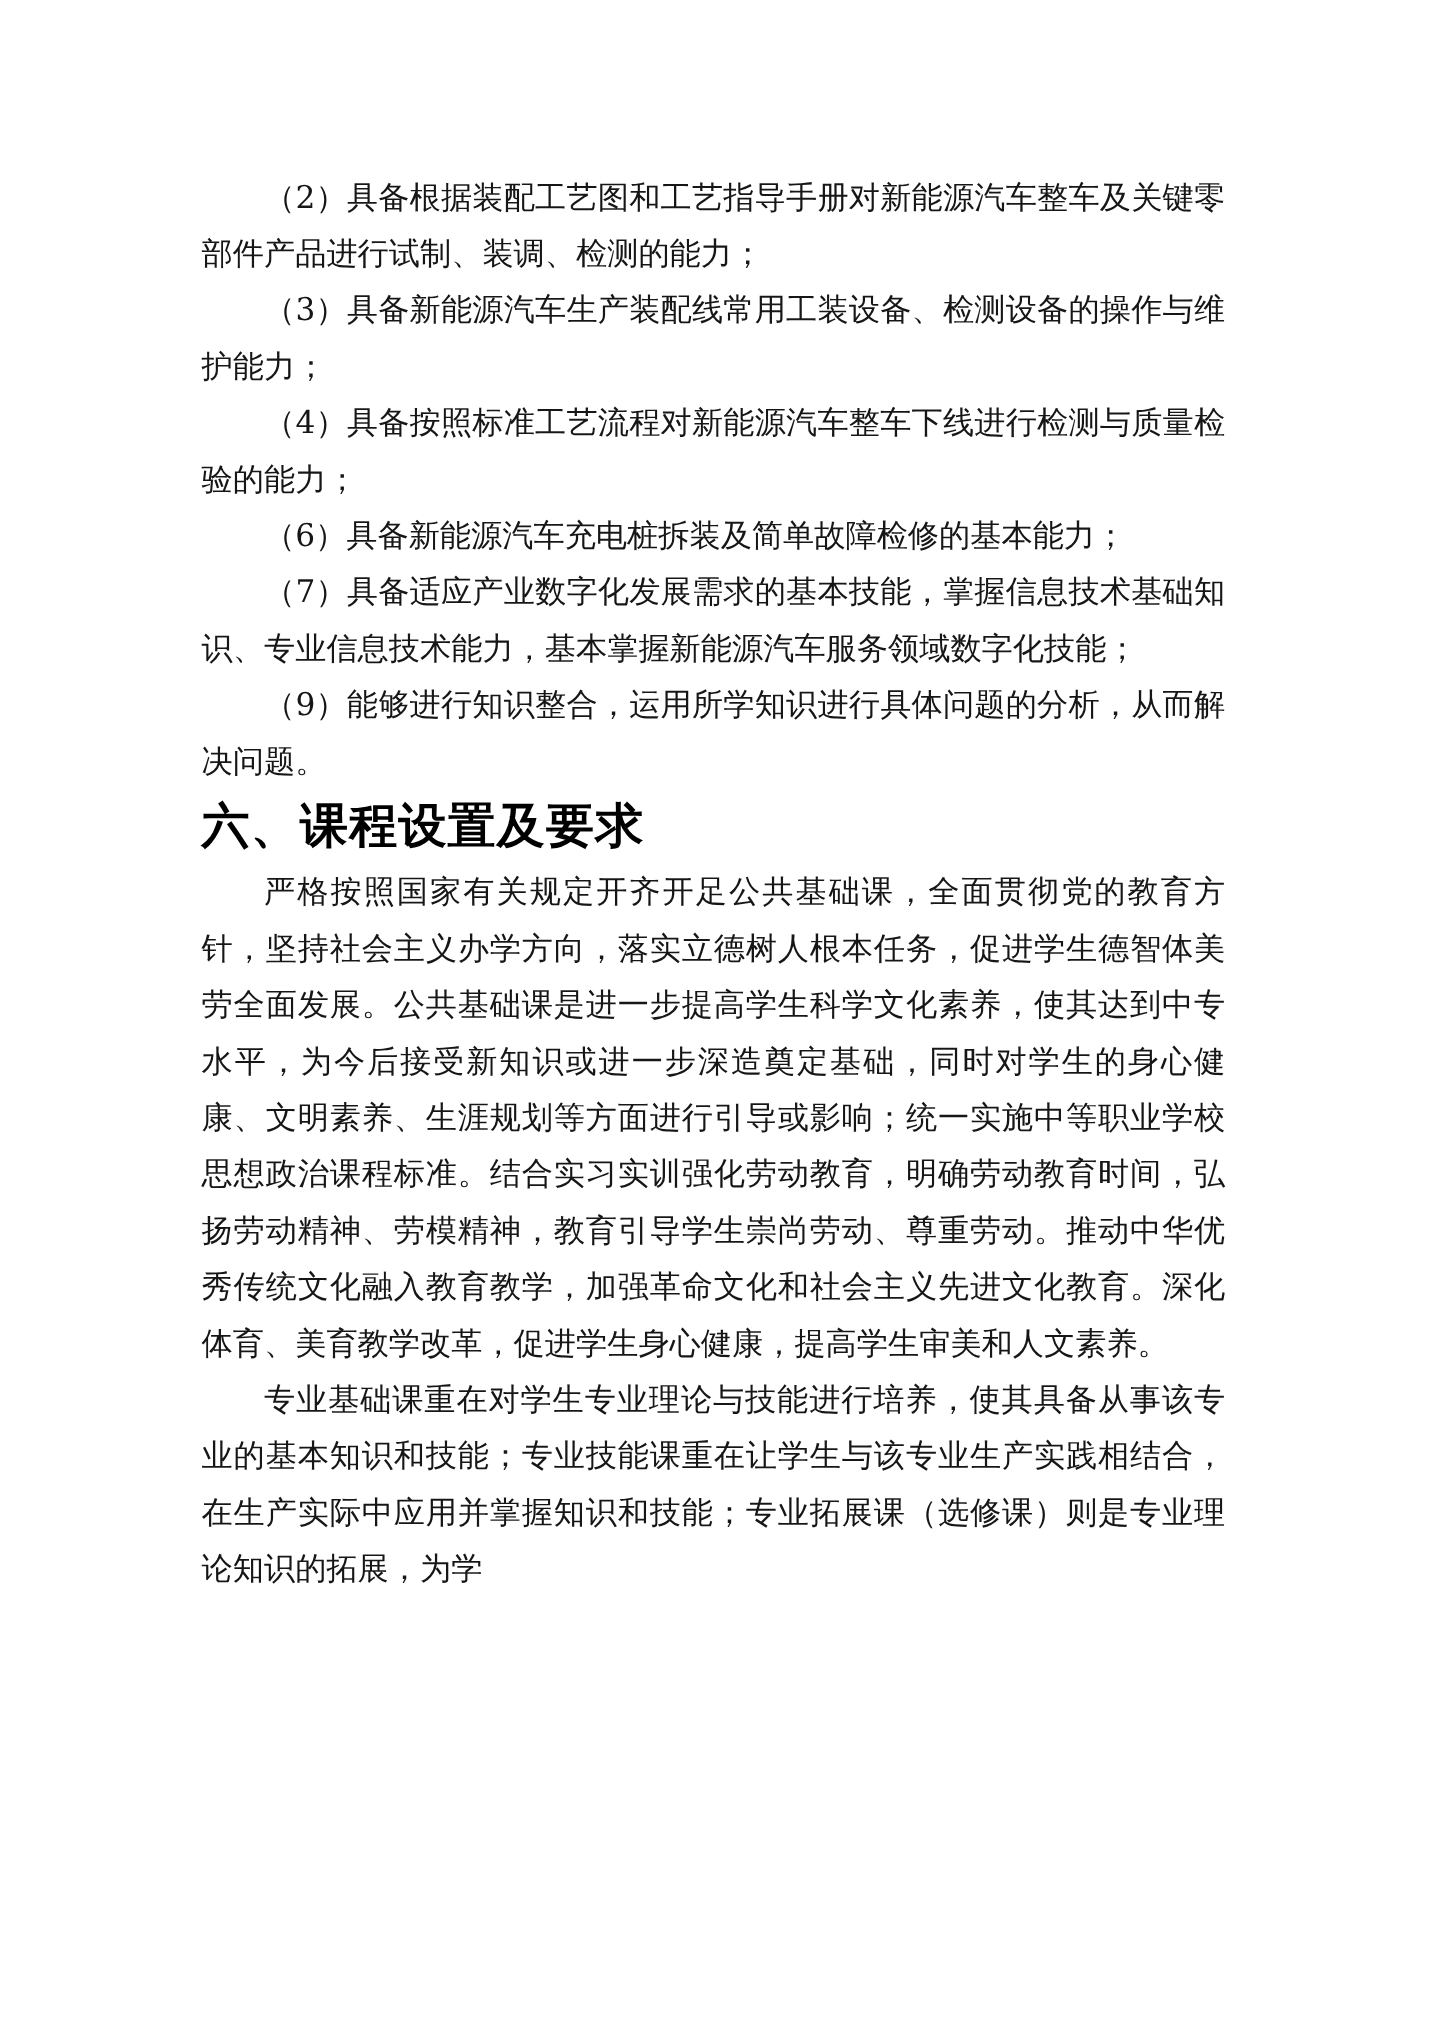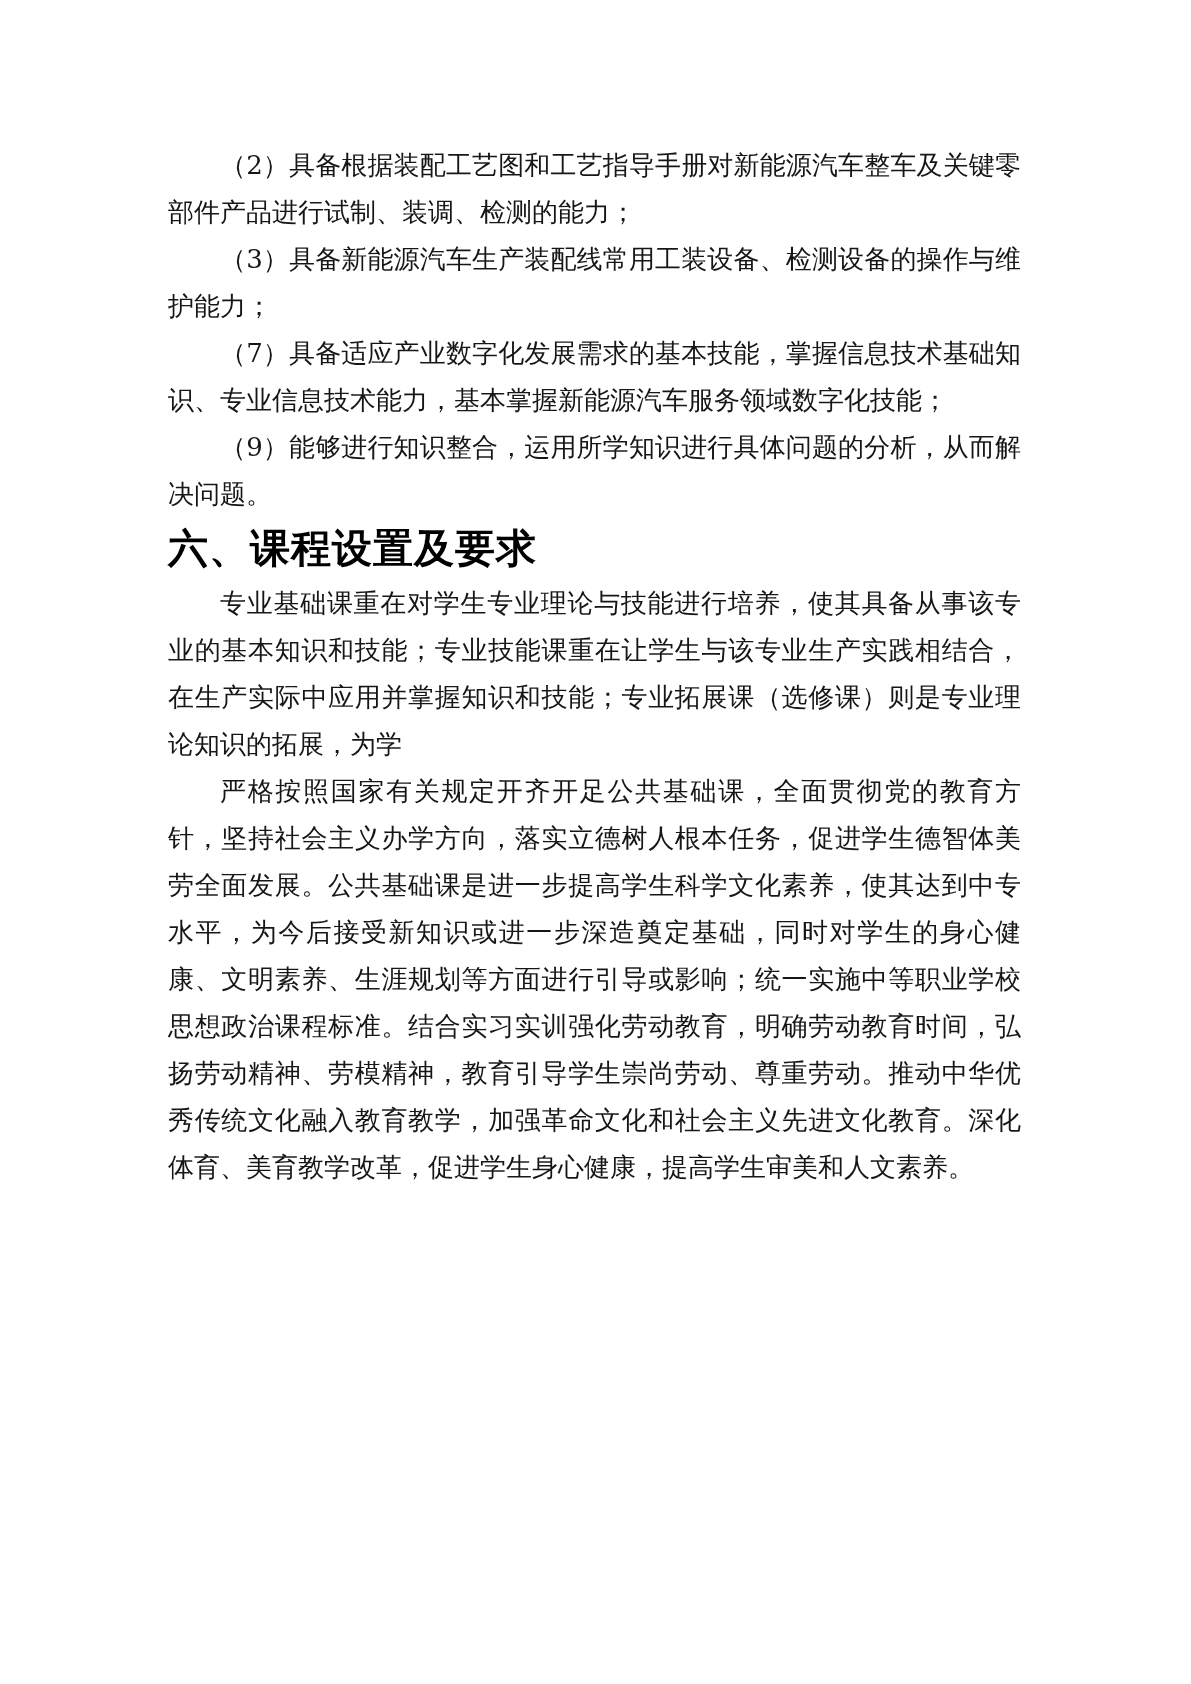--- a/index.html
+++ b/index.html
@@ -51,23 +51,25 @@
     white-space: pre;
   }
 </style>
 </head>
 <body>
 
 <div class="page">
   <div class="content">
     <p class="body-para">（2）具备根据装配工艺图和工艺指导手册对新能源汽车整车及关键零部件产品进行试制、装调、检测的能力；</p>
     <p class="body-para">（3）具备新能源汽车生产装配线常用工装设备、检测设备的操作与维护能力；</p>
+    <p class="body-para">（4）具备按照标准工艺流程对新能源汽车整车下线进行检测与质量检验的能力；</p>
+    <p class="body-para">（6）具备新能源汽车充电桩拆装及简单故障检修的基本能力；</p>
     <p class="body-para">（7）具备适应产业数字化发展需求的基本技能，掌握信息技术基础知识、专业信息技术能力，基本掌握新能源汽车服务领域数字化技能；</p>
     <p class="body-para">（9）能够进行知识整合，运用所学知识进行具体问题的分析，从而解决问题。</p>
 
     <h2 class="section-heading">六、课程设置及要求</h2>
 
+    <p class="body-para">严格按照国家有关规定开齐开足公共基础课，全面贯彻党的教育方针，坚持社会主义办学方向，落实立德树人根本任务，促进学生德智体美劳全面发展。公共基础课是进一步提高学生科学文化素养，使其达到中专水平，为今后接受新知识或进一步深造奠定基础，同时对学生的身心健康、文明素养、生涯规划等方面进行引导或影响；统一实施中等职业学校思想政治课程标准。结合实习实训强化劳动教育，明确劳动教育时间，弘扬劳动精神、劳模精神，教育引导学生崇尚劳动、尊重劳动。推动中华优秀传统文化融入教育教学，加强革命文化和社会主义先进文化教育。深化体育、美育教学改革，促进学生身心健康，提高学生审美和人文素养。</p>
     <p class="body-para">专业基础课重在对学生专业理论与技能进行培养，使其具备从事该专业的基本知识和技能；专业技能课重在让学生与该专业生产实践相结合，在生产实际中应用并掌握知识和技能；专业拓展课（选修课）则是专业理论知识的拓展，为学</p>
-    <p class="body-para">严格按照国家有关规定开齐开足公共基础课，全面贯彻党的教育方针，坚持社会主义办学方向，落实立德树人根本任务，促进学生德智体美劳全面发展。公共基础课是进一步提高学生科学文化素养，使其达到中专水平，为今后接受新知识或进一步深造奠定基础，同时对学生的身心健康、文明素养、生涯规划等方面进行引导或影响；统一实施中等职业学校思想政治课程标准。结合实习实训强化劳动教育，明确劳动教育时间，弘扬劳动精神、劳模精神，教育引导学生崇尚劳动、尊重劳动。推动中华优秀传统文化融入教育教学，加强革命文化和社会主义先进文化教育。深化体育、美育教学改革，促进学生身心健康，提高学生审美和人文素养。</p>
   </div>
 
   <div class="page-number">- 3 -</div>
 </div>
 
 </body></html>

